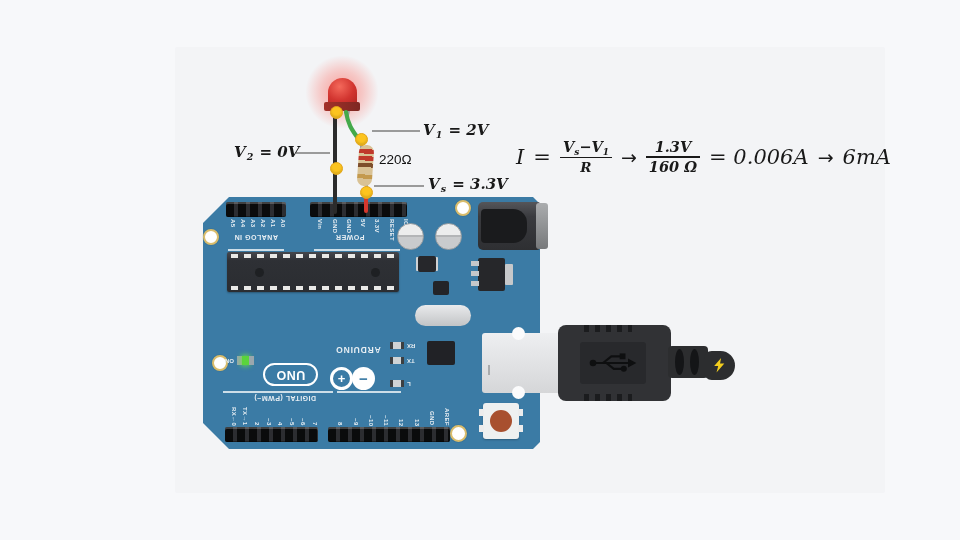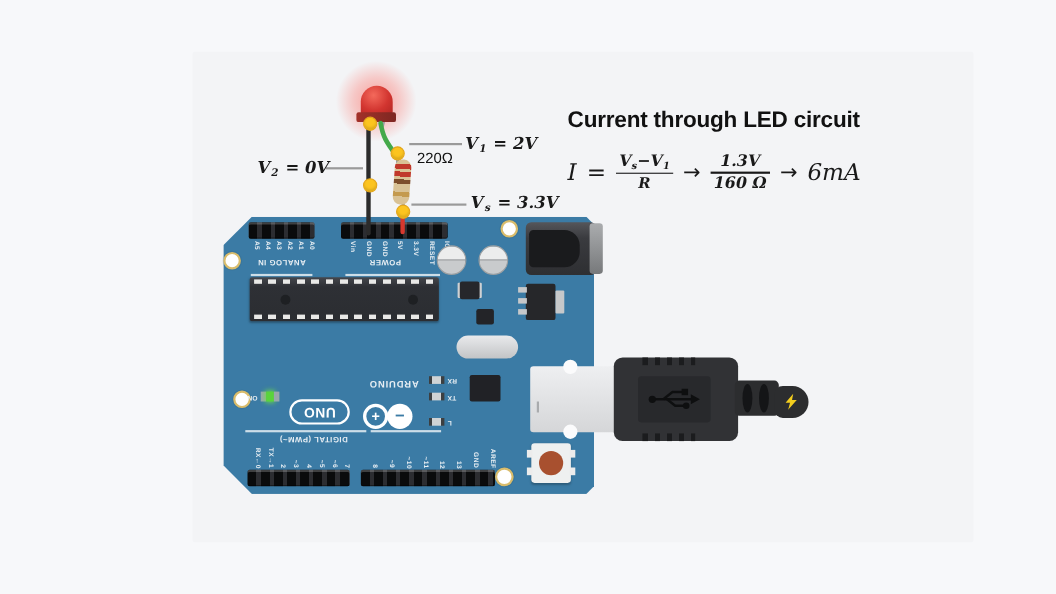--- a/index.html
+++ b/index.html
@@ -278,23 +278,22 @@
       <span class="sub">2</span>
       <span>&nbsp;</span>
       <span>= 0V</span>
   </div>
   <div class="a vlabel" style="left:428px;top:175px">
     <span>V</span>
       <span class="sub">s</span>
       <span>&nbsp;</span>
       <span>= 3.3V</span>
   </div>
-  <div class="a ohm" style="left:379px;top:136px">220Ω</div>
-
-  <div class="a title" style="left:516px;top:97px">Current through LED circuit</div>
+  <div class="a ohm" style="left:379px;top:152px">220Ω</div>
+
 
   <div class="a formula" style="left:516px;top:134px;height:46px">
     <span>I</span>
     <span style="font-style:normal">=</span>
     <span class="frac">
       <span class="num">
         <span>V</span>
           <span class="sub">s</span>
           <span>−</span>
           <span>V</span>
@@ -302,16 +301,17 @@
       </span>
       <span class="bar"></span>
       <span class="den" style="font-size:13.5px">R</span>
     </span>
     <span class="arrow">→</span>
     <span class="frac">
       <span class="num">1.3V</span>
       <span class="bar"></span>
       <span class="den">160 Ω</span>
     </span>
+    <span>= 0.006A</span>
     <span class="arrow">→</span>
     <span>6mA</span>
   </div>
 </div>
 
 </body></html>

